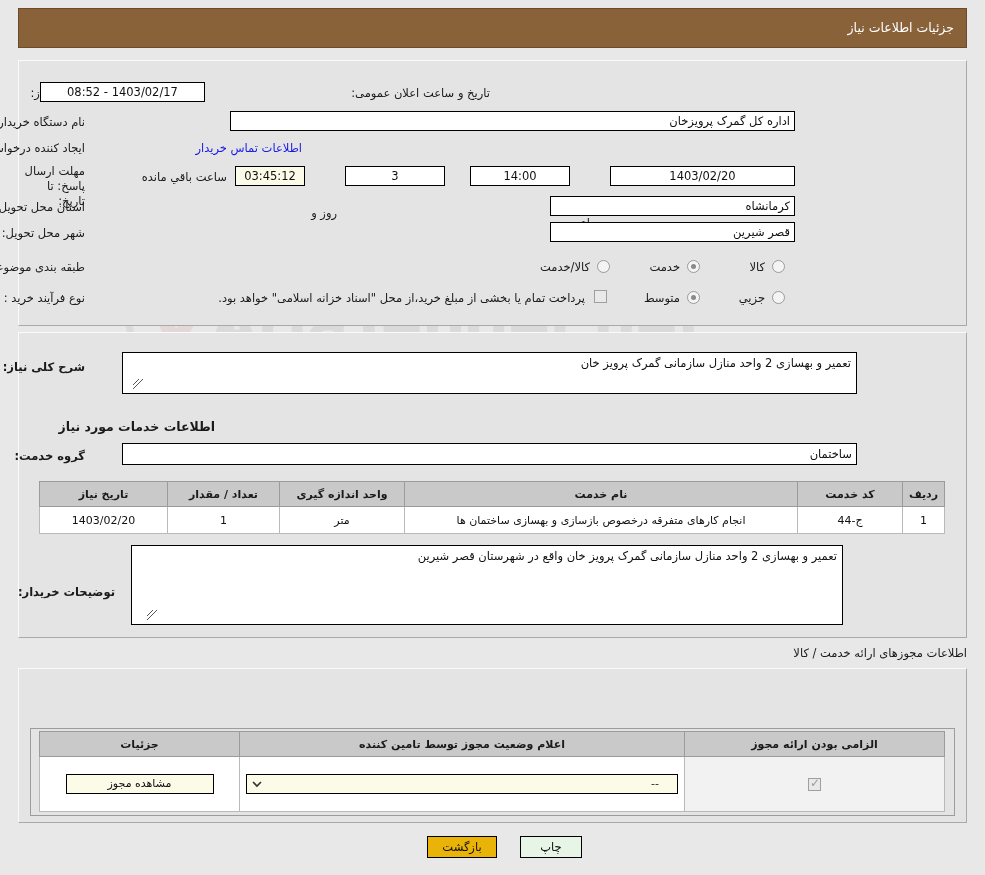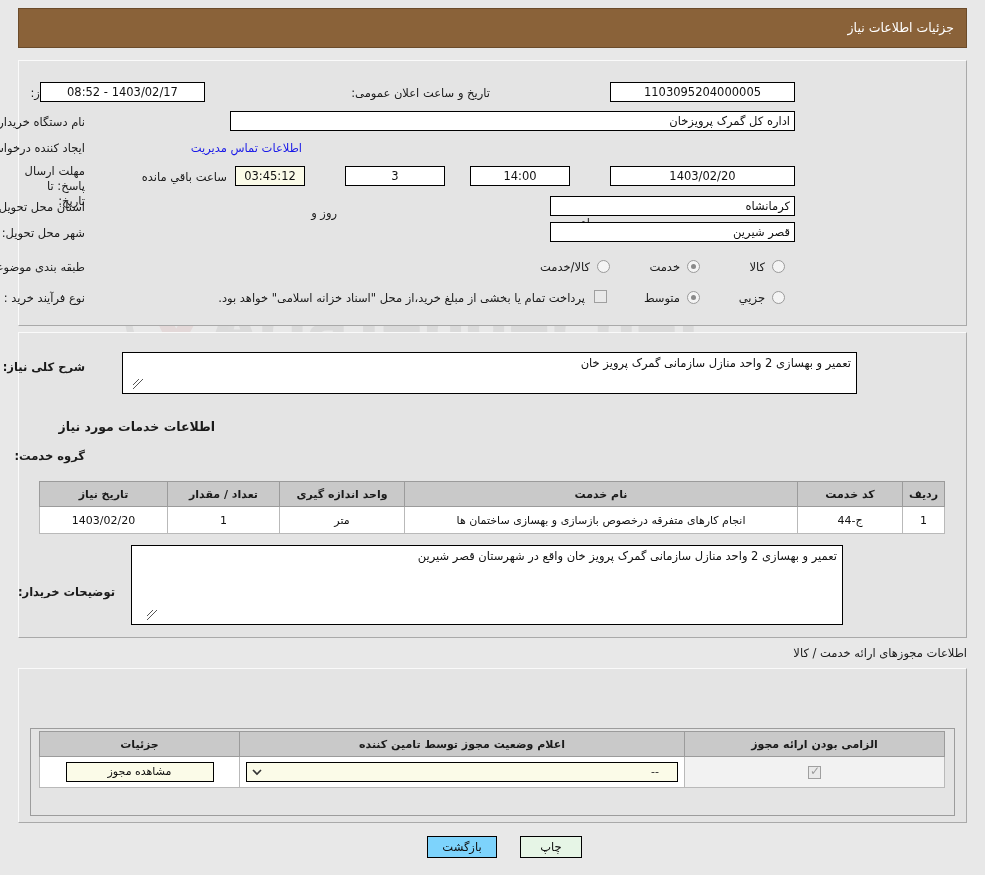--- a/index.html
+++ b/index.html
@@ -209,21 +209,21 @@
   }
   .sel .cv {
     position: absolute;
     right: auto; left: 4px; top: 3px;
     width: 12px; height: 12px;
   }
   .btncell {
     box-sizing: border-box;
     width: 148px;
     height: 20px;
-    margin: 3px auto;
+    margin: 15px auto;
     background: #fbfbe8;
     border: 1px solid #000000;
     font-size: 11px;
     line-height: 18px;
     text-align: center;
     color: #101010;
   }
   
   .btm {
     position: absolute;
@@ -231,21 +231,21 @@
     height: 22px;
     line-height: 20px;
     font-size: 11.5px;
     text-align: center;
     border: 1px solid #000000;
     color: #101010;
     z-index: 4;
     cursor: pointer;
   }
   #btn-print  { left: 520px; top: 836px; width: 62px; background: #e6f5e6; }
-  #btn-back   { left: 427px; top: 836px; width: 70px; background: #7dd3fc; }
+  #btn-back   { left: 427px; top: 836px; width: 70px; background: #eab308; }
 
   .hdr-lic {
     position: absolute;
     right: 18px; top: 646px;
     font-size: 11.5px;
     color: #1a1a1a;
     z-index: 4;
   }
 </style>
 </head>
@@ -261,30 +261,29 @@
     <div class="wm-text">AriaTender.net</div>
   </div>
 
   <div class="titlebar">
     <div class="t">جزئیات اطلاعات نیاز</div>
   </div>
 
   <div class="panel" id="panel-top"></div>
 
   <div class="lbl" style="right:900px; top:86px;">شماره نیاز:</div>
-  <div class="box ctr h20" style="right:190px; top:82px; width:185px;">1103095204000005</div>
 
   <div class="lbl" style="right:495px; top:86px;">تاریخ و ساعت اعلان عمومی:</div>
   <div class="box ctr h20" style="right:780px; top:82px; width:165px;">1403/02/17 - 08:52</div>
 
   <div class="lbl" style="right:900px; top:115px;">نام دستگاه خریدار:</div>
   <div class="box rt h20" style="right:190px; top:111px; width:565px;">اداره کل گمرک پرویزخان</div>
 
   <div class="lbl" style="right:900px; top:141px;">ایجاد کننده درخواست:</div>
-  <div class="lnk" style="right:683px; top:141px;">اطلاعات تماس مدیریت</div>
+  <div class="lnk" style="right:683px; top:141px;">اطلاعات تماس خریدار</div>
 
   <div class="lbl" style="right:900px; top:164px; line-height:15px; text-align:right; width:62px; white-space:normal;">مهلت ارسال پاسخ: تا تاریخ:</div>
   <div class="box ctr h20" style="right:190px; top:166px; width:185px;">1403/02/20</div>
   <div class="lbl" style="right:385px; top:170px;margin-top:46px;">ساعت</div>
   <div class="box ctr h20" style="right:415px; top:166px; width:100px;">14:00</div>
   <div class="box ctr h20" style="right:540px; top:166px; width:100px;">3</div>
   <div class="lbl" style="right:648px; top:170px;margin-top:36px;">روز و</div>
   <div class="box cream ctr h20" style="right:680px; top:166px; width:70px;">03:45:12</div>
   <div class="lbl" style="right:758px; top:170px;">ساعت باقي مانده</div>
 
@@ -315,20 +314,21 @@
 
   <div class="lbl b" style="right:900px; top:360px;">شرح کلی نیاز:</div>
   <div class="ta" style="right:128px; top:352px; width:735px; height:42px;">تعمیر و بهسازی 2 واحد منازل سازمانی گمرک پرویز خان</div>
   <svg class="grip" style="right:auto; left:132px; top:378px;" viewBox="0 0 12 12">
     <path d="M1 11 L11 1 M1 7 L7 1" stroke="#555" stroke-width="1" fill="none"></path>
   </svg>
 
   <div class="lbl b" style="right:770px; top:419px; font-size:12.5px;">اطلاعات خدمات مورد نیاز</div>
 
   <div class="lbl b" style="right:900px; top:449px;">گروه خدمت:</div>
+  <div class="box rt h22" style="right:128px; top:443px; width:735px;">ساختمان</div>
 
   <table class="tbl" style="right:40px; top:481px; width:905px;">
     <colgroup>
       <col style="width:42px">
         <col style="width:105px">
         <col style="width:393px">
       <col style="width:125px">
         <col style="width:112px">
         <col style="width:128px">
     </colgroup>

